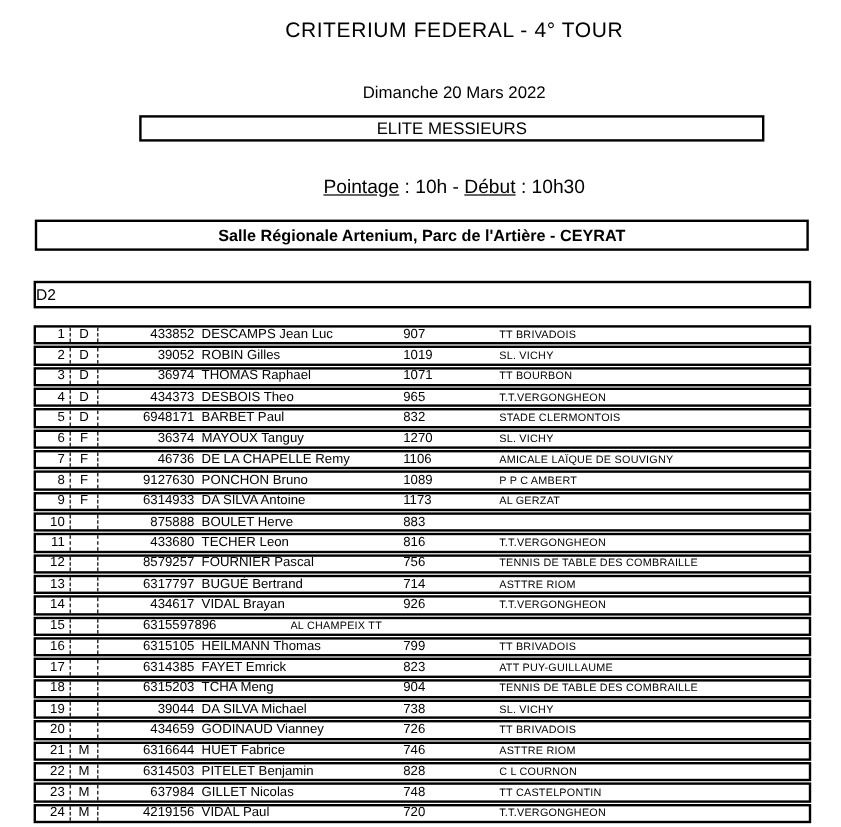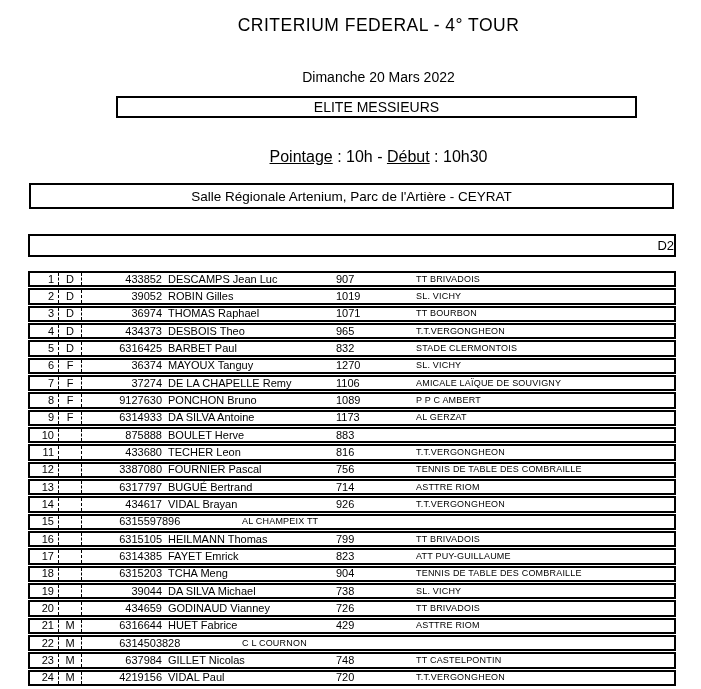--- a/index.html
+++ b/index.html
@@ -28,25 +28,26 @@
   .pointage-line {
     position: absolute; top: 148px; left: 0; width: 100%;
     font-size: 16px;
   }
   .pointage-line .ul { text-decoration: underline; }
   .venue-box {
     position: absolute; top: 183px; left: 29px; width: 645px; height: 26px;
     border: 2px solid #000; box-sizing: border-box;
     display: flex; align-items: center; justify-content: center;
     font-size: 13.5px;
+    font-weight: bold;
   }
   .division-box {
     position: absolute; top: 234px; left: 28px; width: 648px; height: 23px;
     border: 2px solid #000; box-sizing: border-box;
-    display: flex; align-items: center; justify-content: flex-end;
+    display: flex; align-items: center; justify-content: flex-start;
     font-size: 13px;
   }
   .roster {
     position: absolute; top: 271px; left: 28px; width: 648px;
   }
   .row {
     box-sizing: border-box; height: 16.4px; margin-bottom: 0.95px;
     border: 2px solid #000;
     display: flex; align-items: stretch;
     font-size: 11px; line-height: 11px;
@@ -115,39 +116,39 @@
     <div class="cell cat">D</div>
     <div class="cell license">434373</div>
     <div class="cell name">DESBOIS Theo</div>
     <div class="cell points">965</div>
     <div class="cell club">T.T.VERGONGHEON</div>
   </div>
 
   <div class="row">
     <div class="cell rank">5</div>
     <div class="cell cat">D</div>
-    <div class="cell license">6316425</div>
+    <div class="cell license">6948171</div>
     <div class="cell name">BARBET Paul</div>
     <div class="cell points">832</div>
     <div class="cell club">STADE CLERMONTOIS</div>
   </div>
 
   <div class="row">
     <div class="cell rank">6</div>
     <div class="cell cat">F</div>
     <div class="cell license">36374</div>
     <div class="cell name">MAYOUX Tanguy</div>
     <div class="cell points">1270</div>
     <div class="cell club">SL. VICHY</div>
   </div>
 
   <div class="row">
     <div class="cell rank">7</div>
     <div class="cell cat">F</div>
-    <div class="cell license">37274</div>
+    <div class="cell license">46736</div>
     <div class="cell name">DE LA CHAPELLE Remy</div>
     <div class="cell points">1106</div>
     <div class="cell club">AMICALE LAÏQUE DE SOUVIGNY</div>
   </div>
 
   <div class="row">
     <div class="cell rank">8</div>
     <div class="cell cat">F</div>
     <div class="cell license">9127630</div>
     <div class="cell name">PONCHON Bruno</div>
@@ -177,21 +178,21 @@
     <div class="cell cat"></div>
     <div class="cell license">433680</div>
     <div class="cell name">TECHER Leon</div>
     <div class="cell points">816</div>
     <div class="cell club">T.T.VERGONGHEON</div>
   </div>
 
   <div class="row">
     <div class="cell rank">12</div>
     <div class="cell cat"></div>
-    <div class="cell license">3387080</div>
+    <div class="cell license">8579257</div>
     <div class="cell name">FOURNIER Pascal</div>
     <div class="cell points">756</div>
     <div class="cell club">TENNIS DE TABLE DES COMBRAILLE</div>
   </div>
 
   <div class="row">
     <div class="cell rank">13</div>
     <div class="cell cat"></div>
     <div class="cell license">6317797</div>
     <div class="cell name">BUGUÉ Bertrand</div>
@@ -259,28 +260,29 @@
     <div class="cell name">GODINAUD Vianney</div>
     <div class="cell points">726</div>
     <div class="cell club">TT BRIVADOIS</div>
   </div>
 
   <div class="row">
     <div class="cell rank">21</div>
     <div class="cell cat">M</div>
     <div class="cell license">6316644</div>
     <div class="cell name">HUET Fabrice</div>
-    <div class="cell points">429</div>
+    <div class="cell points">746</div>
     <div class="cell club">ASTTRE RIOM</div>
   </div>
 
   <div class="row">
     <div class="cell rank">22</div>
     <div class="cell cat">M</div>
     <div class="cell license">6314503</div>
+    <div class="cell name">PITELET Benjamin</div>
     <div class="cell points">828</div>
     <div class="cell club">C L COURNON</div>
   </div>
 
   <div class="row">
     <div class="cell rank">23</div>
     <div class="cell cat">M</div>
     <div class="cell license">637984</div>
     <div class="cell name">GILLET Nicolas</div>
     <div class="cell points">748</div>

